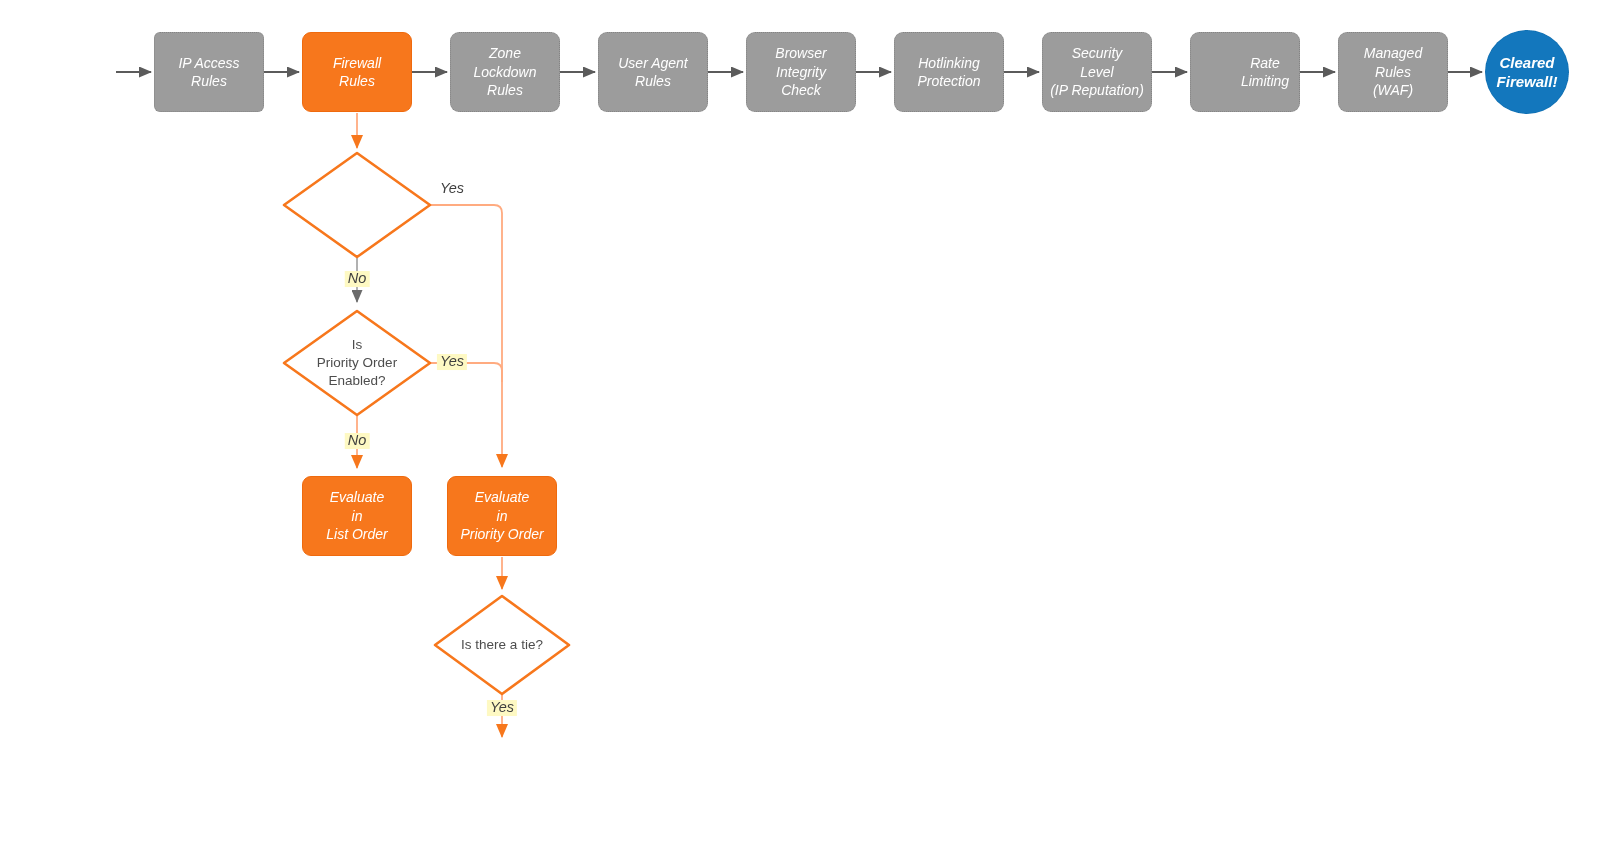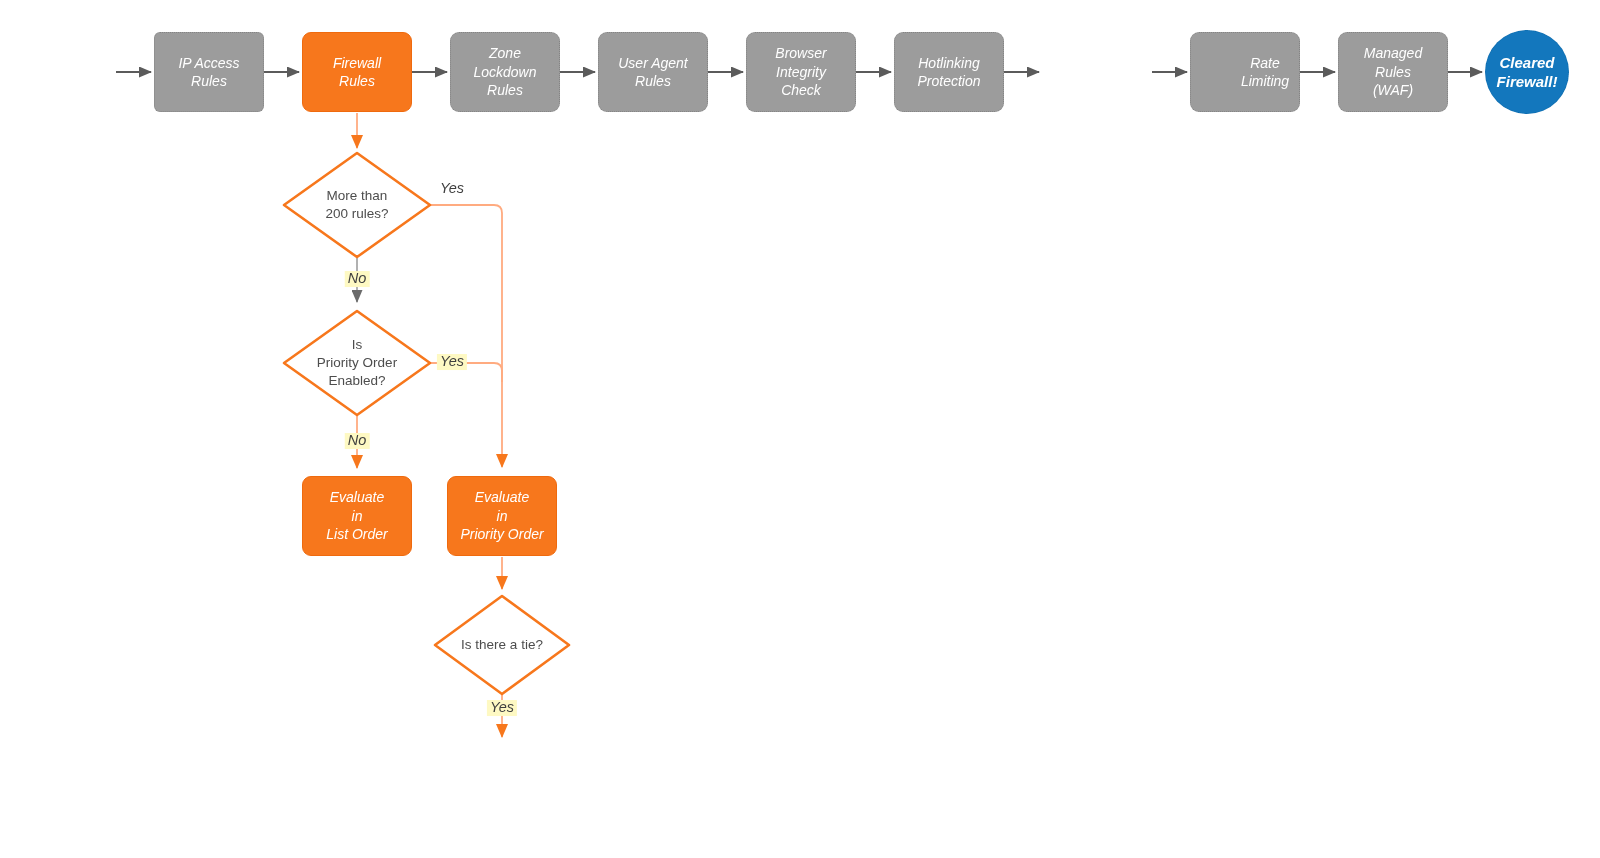--- a/index.html
+++ b/index.html
@@ -134,28 +134,29 @@
   <div class="node pbox" style="left:450px;">Zone
 Lockdown
 Rules</div>
   <div class="node pbox" style="left:598px;">User Agent
 Rules</div>
   <div class="node pbox" style="left:894px;">Hotlinking
 Protection</div>
   <div class="node pbox" style="left:746px;">Browser
 Integrity
 Check</div>
+  <div class="node pbox" style="left:1042px;">Security
+Level
+(IP Reputation)</div>
   <div class="node pbox" style="left:1190px;padding-left:40px;">Rate
 Limiting</div>
   <div class="node pbox" style="left:1338px;">Managed
 Rules
 (WAF)</div>
 
-  <div class="dtext" style="left:287px;top:177px;width:140px;height:56px;">More than
-200 rules?</div>
   <div class="dtext" style="left:287px;top:335px;width:140px;height:56px;">Is
 Priority Order
 Enabled?</div>
   <div class="dtext" style="left:432px;top:631px;width:140px;height:28px;">Is there a tie?</div>
 
   <span class="edge-label" style="left:452px;top:189px;background:transparent;">Yes</span>
   <span class="edge-label" style="left:357px;top:279px;">No</span>
   <span class="edge-label" style="left:452px;top:362px;">Yes</span>
   <span class="edge-label" style="left:357px;top:441px;">No</span>
   <span class="edge-label" style="left:502px;top:708px;">Yes</span>

